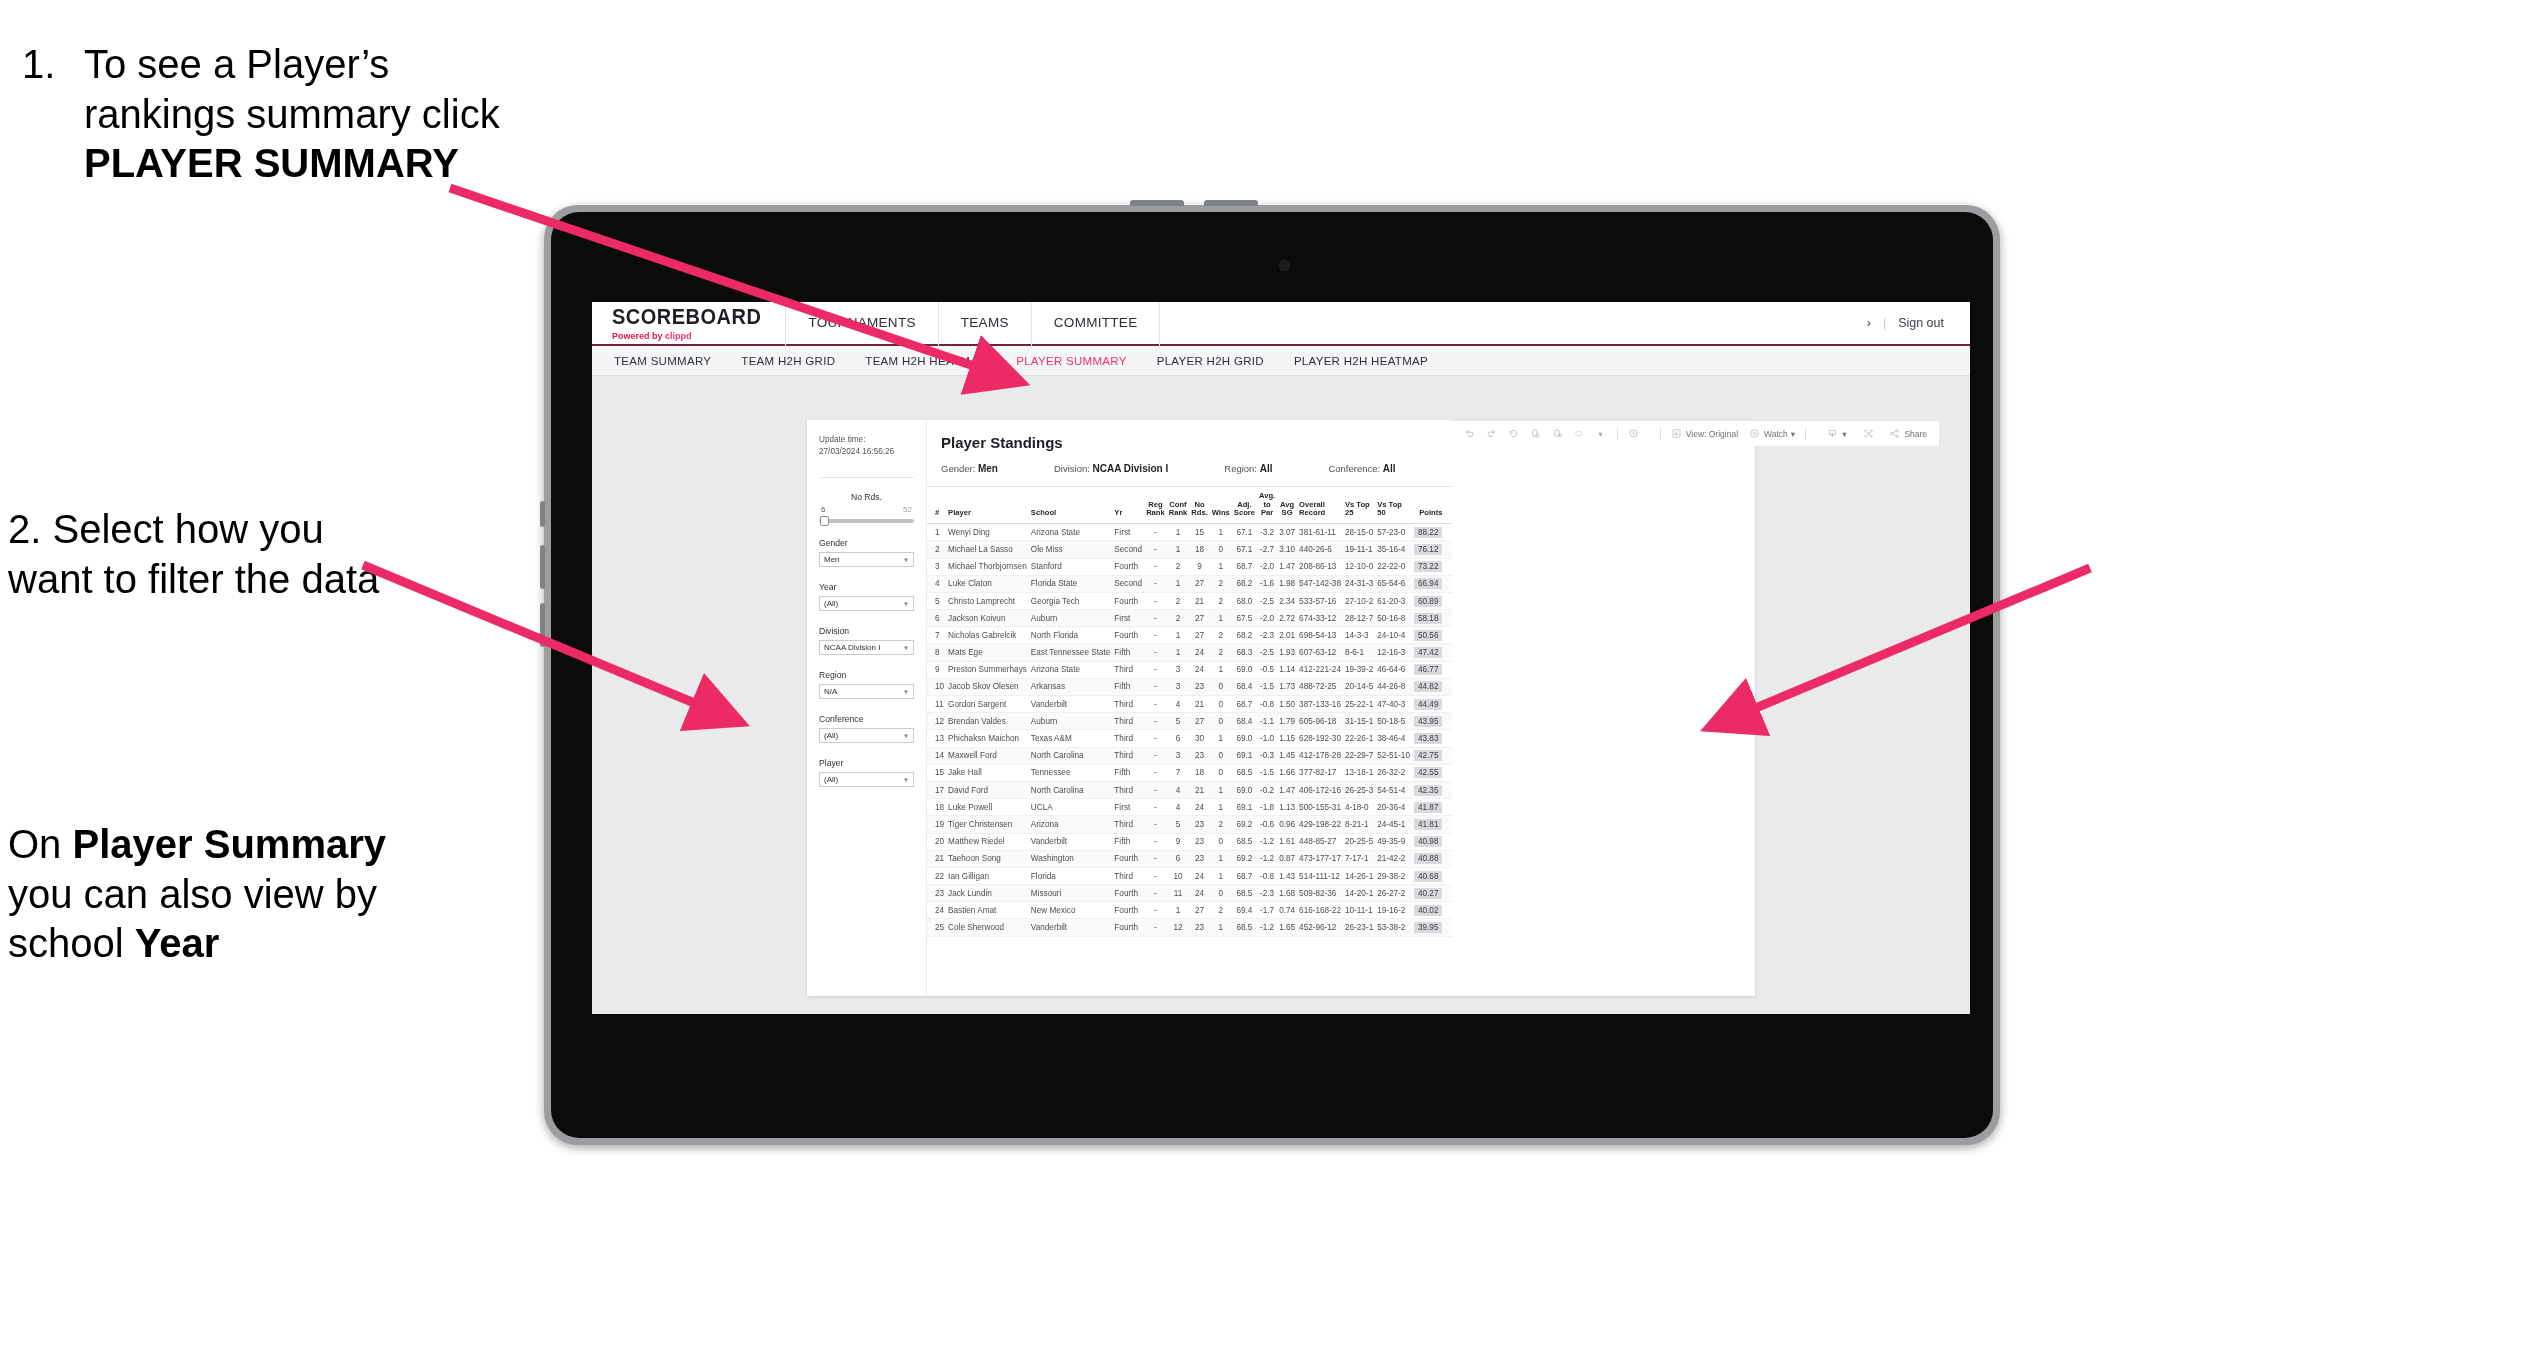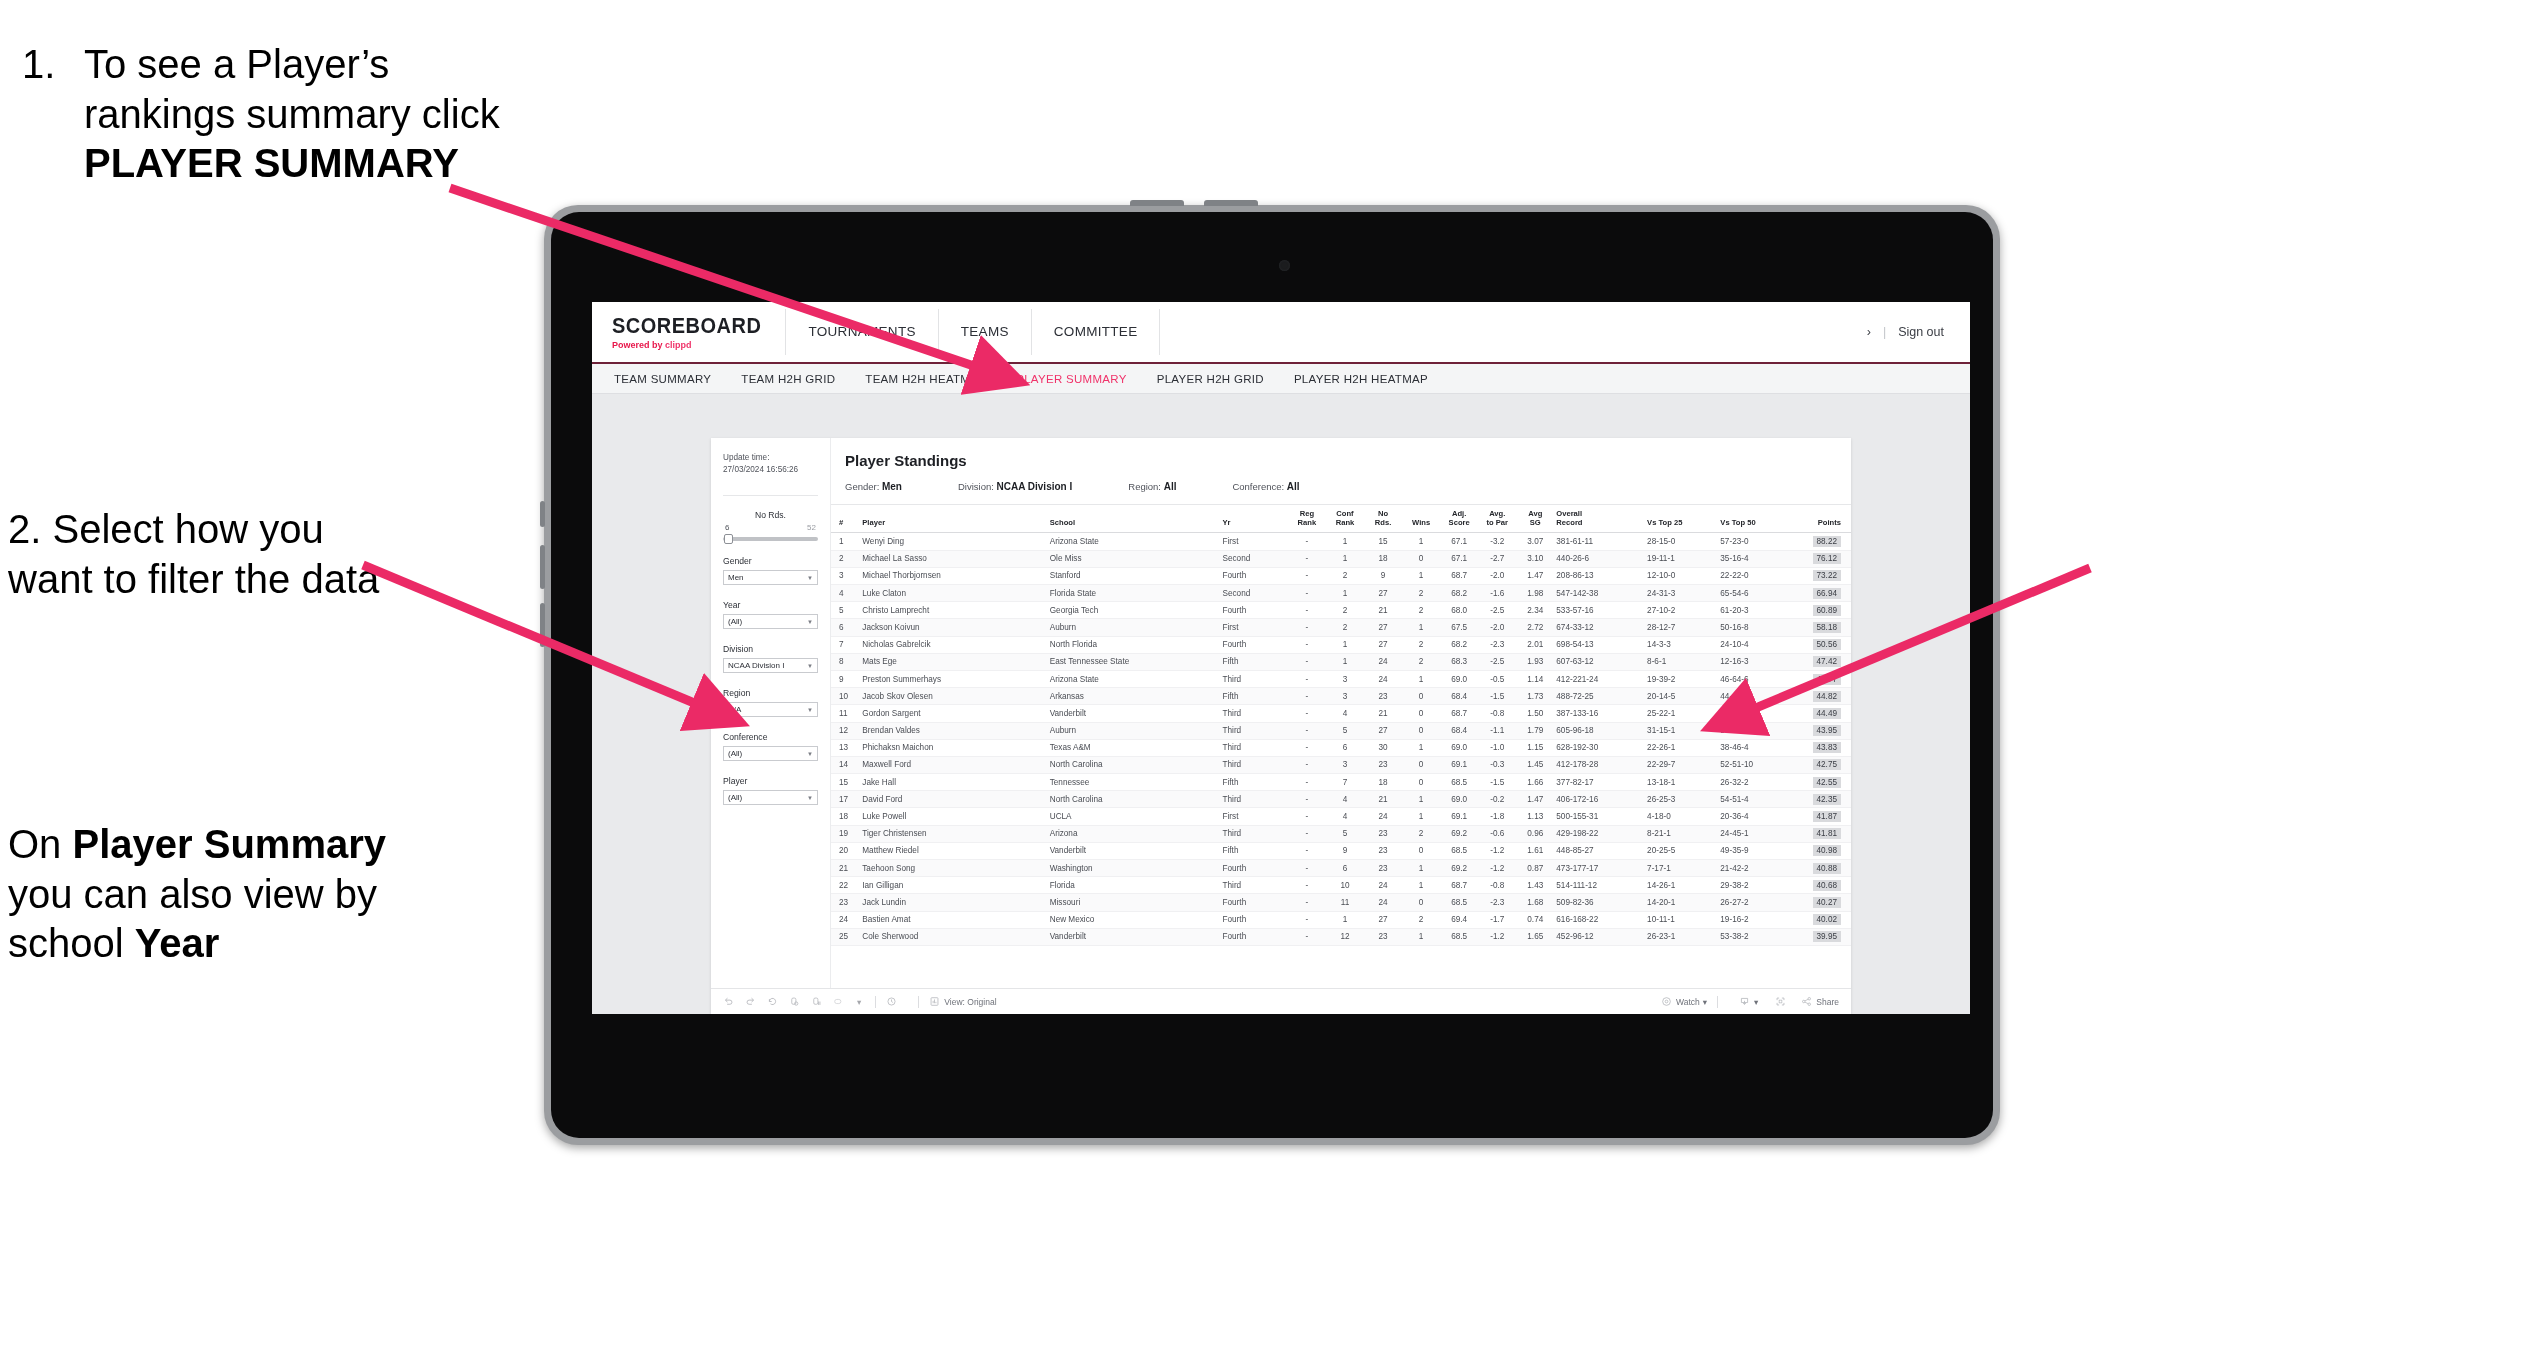--- a/index.html
+++ b/index.html
@@ -40,21 +40,21 @@
          background:#1b1c1e; box-shadow:inset 0 0 2px #2f3134; }
   .side-btn { position:absolute; background:#7f8286; border-radius:3px; }
   .sb1 { left:-4px; top:296px; width:5px; height:26px; }
   .sb2 { left:-4px; top:340px; width:5px; height:44px; }
   .sb3 { left:-4px; top:398px; width:5px; height:44px; }
   .top-btn { position:absolute; top:-5px; background:#7f8286; border-radius:3px 3px 0 0; }
   .tb1 { left:586px; width:54px; height:6px; }
   .tb2 { left:660px; width:54px; height:6px; }
 
   
-  .appbar { height:62px; background:#fff; display:flex; align-items:center;
+  .appbar { height:44px; background:#fff; display:flex; align-items:center;
             border-bottom:2px solid #6e2239; position:relative; }
   .logo { padding-left:20px; padding-right:24px; border-right:1px solid #e2e3e5; height:46px;
           display:flex; flex-direction:column; justify-content:center; }
   .logo .l1 { font-size:20px; font-weight:800; letter-spacing:.5px; color:#1d1f24;
               font-family:"Liberation Sans", sans-serif; transform:scaleY(1.12); transform-origin:left center; }
   .logo .l2 { font-size:9px; color:#4a4d55; margin-top:3px; }
   .logo .l2 span { color:#e8174b; font-weight:700; }
   .navitem { font-size:13.5px; color:#2c2f36; padding:0 22px; height:46px; line-height:46px;
              border-right:1px solid #e2e3e5; letter-spacing:.3px; }
   .appbar-right { margin-left:auto; display:flex; align-items:center; gap:12px; padding-right:26px;
@@ -62,22 +62,22 @@
   .appbar-right .sep { color:#c4c6ca; }
 
   .subbar { height:30px; background:#f4f5f6; display:flex; align-items:center;
             border-bottom:1px solid #dedfe2; padding-left:22px; }
   .subitem { font-size:11.5px; color:#2c2f36; margin-right:30px; letter-spacing:.3px; }
   .subitem.active { color:#f0336a; }
 
   .canvas { background:#e9eaec; height:636px; padding-top:44px; display:flex; justify-content:center; }
 
   
-  .viz { width:1140px; background:#fff; box-shadow:0 1px 3px rgba(0,0,0,.12); display:flex;
-         flex-direction:column; height:576px; }
+  .viz { width:948px; background:#fff; box-shadow:0 1px 3px rgba(0,0,0,.12); display:flex;
+         flex-direction:row; height:576px; }
   .viz-body { display:flex; flex:1; min-height:0; }
   .filters { width:120px; border-right:1px solid #ebecee; padding:14px 12px 0 12px; flex-shrink:0; }
   .upd { font-size:8.2px; color:#4f525a; line-height:1.42; }
   .filters hr { border:0; border-top:1px solid #e6e7e9; margin:20px 0 14px 0; }
   .fgroup { margin-bottom:15px; }
   .flabel { font-size:8.6px; color:#2c2f36; margin-bottom:4px; }
   .fsel { height:15px; border:1px solid #c9cbcf; background:#fff; font-size:8px; color:#2c2f36;
           display:flex; align-items:center; padding:0 4px; position:relative; }
   .fsel .car { position:absolute; right:4px; font-size:6px; color:#7b7e85; }
   .slider-lab { font-size:8.6px; color:#2c2f36; text-align:center; margin-bottom:3px; }

